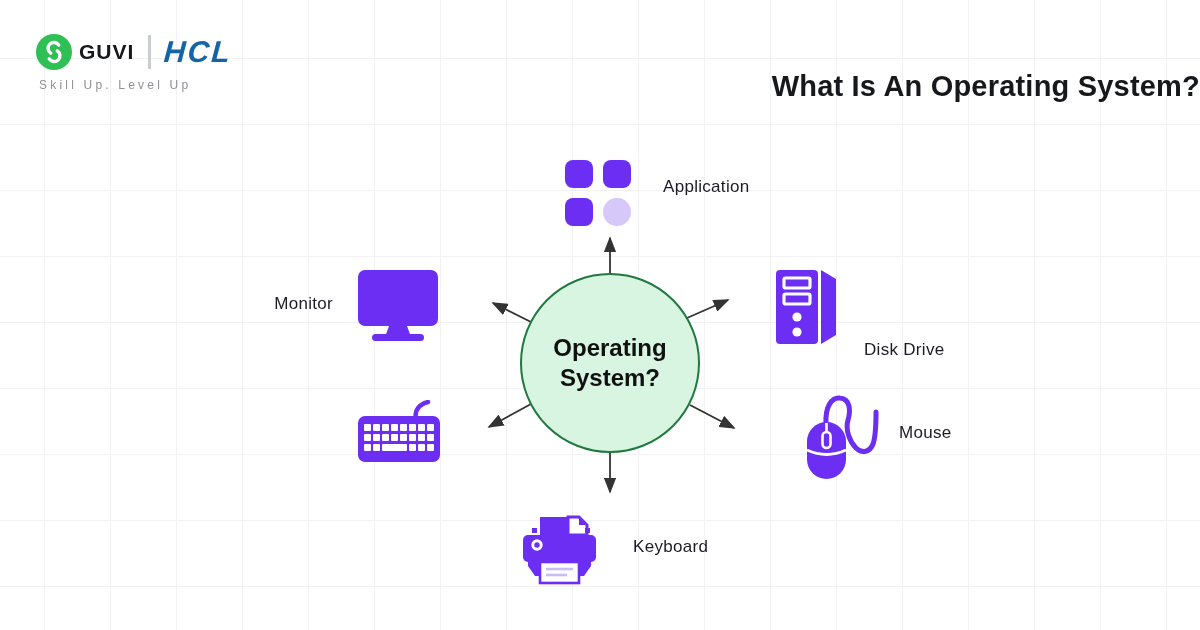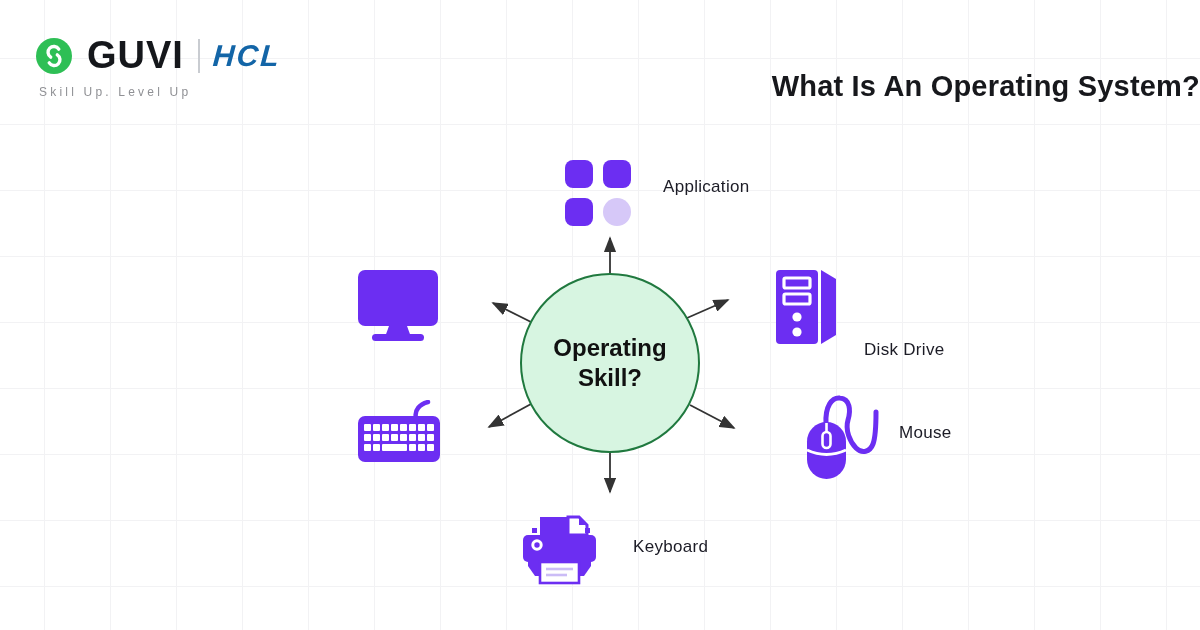--- a/index.html
+++ b/index.html
@@ -23,21 +23,21 @@
     background-image:
       linear-gradient(to right, var(--grid-line) 1px, transparent 1px),
       linear-gradient(to bottom, var(--grid-line) 1px, transparent 1px);
     background-size:66px 66px;
     background-position:44px 58px;
   }
   
   .brand{position:absolute;left:36px;top:34px;}
   .brand-row{display:flex;align-items:center;}
   .guvi-badge{width:36px;height:36px;display:inline-block;color:var(--guvi-green);}
-  .guvi-text{font-size:38px;font-weight:700;color:#15171B;letter-spacing:1px;margin-left:15px;}
+  .guvi-text{font-size:21px;font-weight:700;color:#15171B;letter-spacing:1px;margin-left:7px;}
   .brand-divider{width:2.5px;height:34px;background:#C9CCD1;margin:0 13px 0 14px;}
   .hcl-text{font-size:30px;font-weight:900;font-style:italic;color:var(--hcl-blue);letter-spacing:2px;transform:skewX(-4deg);}
   .brand-tagline{margin-top:8px;margin-left:3px;font-size:12px;letter-spacing:3.2px;color:var(--tagline-gray);}
   
   .title{position:absolute;left:0;right:0;top:70px;text-align:right;
     font-size:29px;font-weight:700;color:var(--title-dark);letter-spacing:.2px;}
   
   .arrows{position:absolute;inset:0;width:1200px;height:630px;pointer-events:none;}
   .arrows line{stroke:var(--arrow);stroke-width:1.8;}
   
@@ -100,38 +100,39 @@
     <line x1="610" y1="276" x2="610" y2="238" marker-end="url(#ah)"></line>
     <line x1="610" y1="450" x2="610" y2="492" marker-end="url(#ah)"></line>
     <line x1="533" y1="323" x2="493" y2="303" marker-end="url(#ah)"></line>
     <line x1="687" y1="318" x2="728" y2="300" marker-end="url(#ah)"></line>
     <line x1="531" y1="404" x2="489" y2="427" marker-end="url(#ah)"></line>
     <line x1="690" y1="405" x2="734" y2="428" marker-end="url(#ah)"></line>
   </svg>
 
   <div class="center-circle">
     <div>Operating</div>
-    <div>Skill?</div>
+    <div>System?</div>
   </div>
 
   <div class="picon pos-app-icon app-grid">
     <div class="app-cell"></div>
     <div class="app-cell"></div>
     <div class="app-cell"></div>
     <div class="app-cell light"></div>
   </div>
   <div class="nlabel pos-app-label">Application</div>
 
   <div class="picon pos-monitor-icon">
     <svg viewBox="0 0 80 74" width="80" height="74">
       <rect x="0" y="0" width="80" height="56" rx="7" fill="currentColor"></rect>
       <path d="M31 56 h18 l4 11 h-26 z" fill="currentColor"></path>
       <rect x="14" y="64" width="52" height="7" rx="3.5" fill="currentColor"></rect>
     </svg>
   </div>
+  <div class="nlabel right-align pos-monitor-label">Monitor</div>
 
   <div class="picon pos-disk-icon">
     <svg viewBox="0 0 64 86" width="64" height="86">
       <rect x="0" y="6" width="42" height="74" rx="4" fill="currentColor"></rect>
       <rect x="8" y="14" width="26" height="10" rx="1.5" fill="none" stroke="#fff" stroke-width="3.2"></rect>
       <rect x="8" y="30" width="26" height="10" rx="1.5" fill="none" stroke="#fff" stroke-width="3.2"></rect>
       <circle cx="21" cy="53" r="4.6" fill="#fff"></circle>
       <circle cx="21" cy="68" r="4.6" fill="#fff"></circle>
       <path d="M45 6 L60 15 L60 71 L45 80 Z" fill="currentColor"></path>
     </svg>

